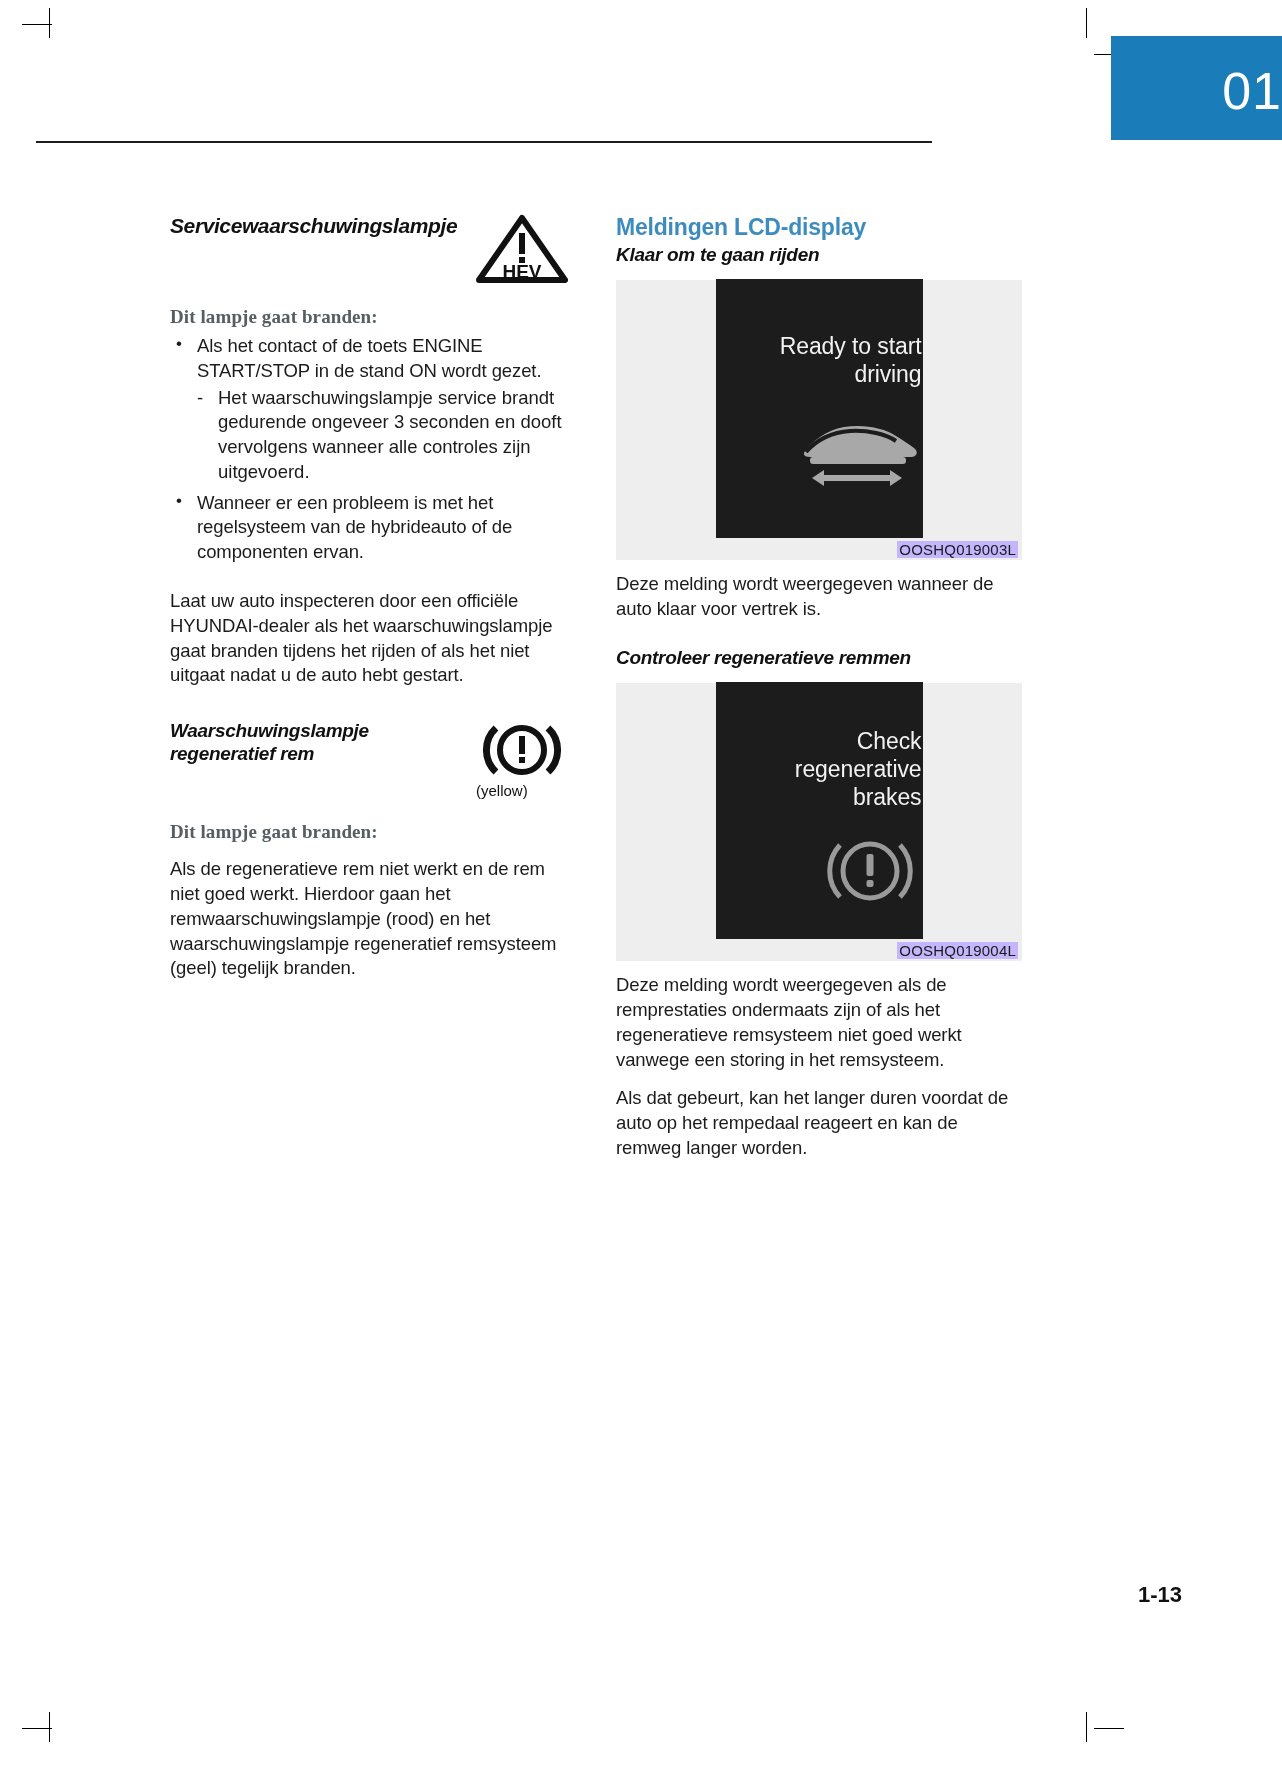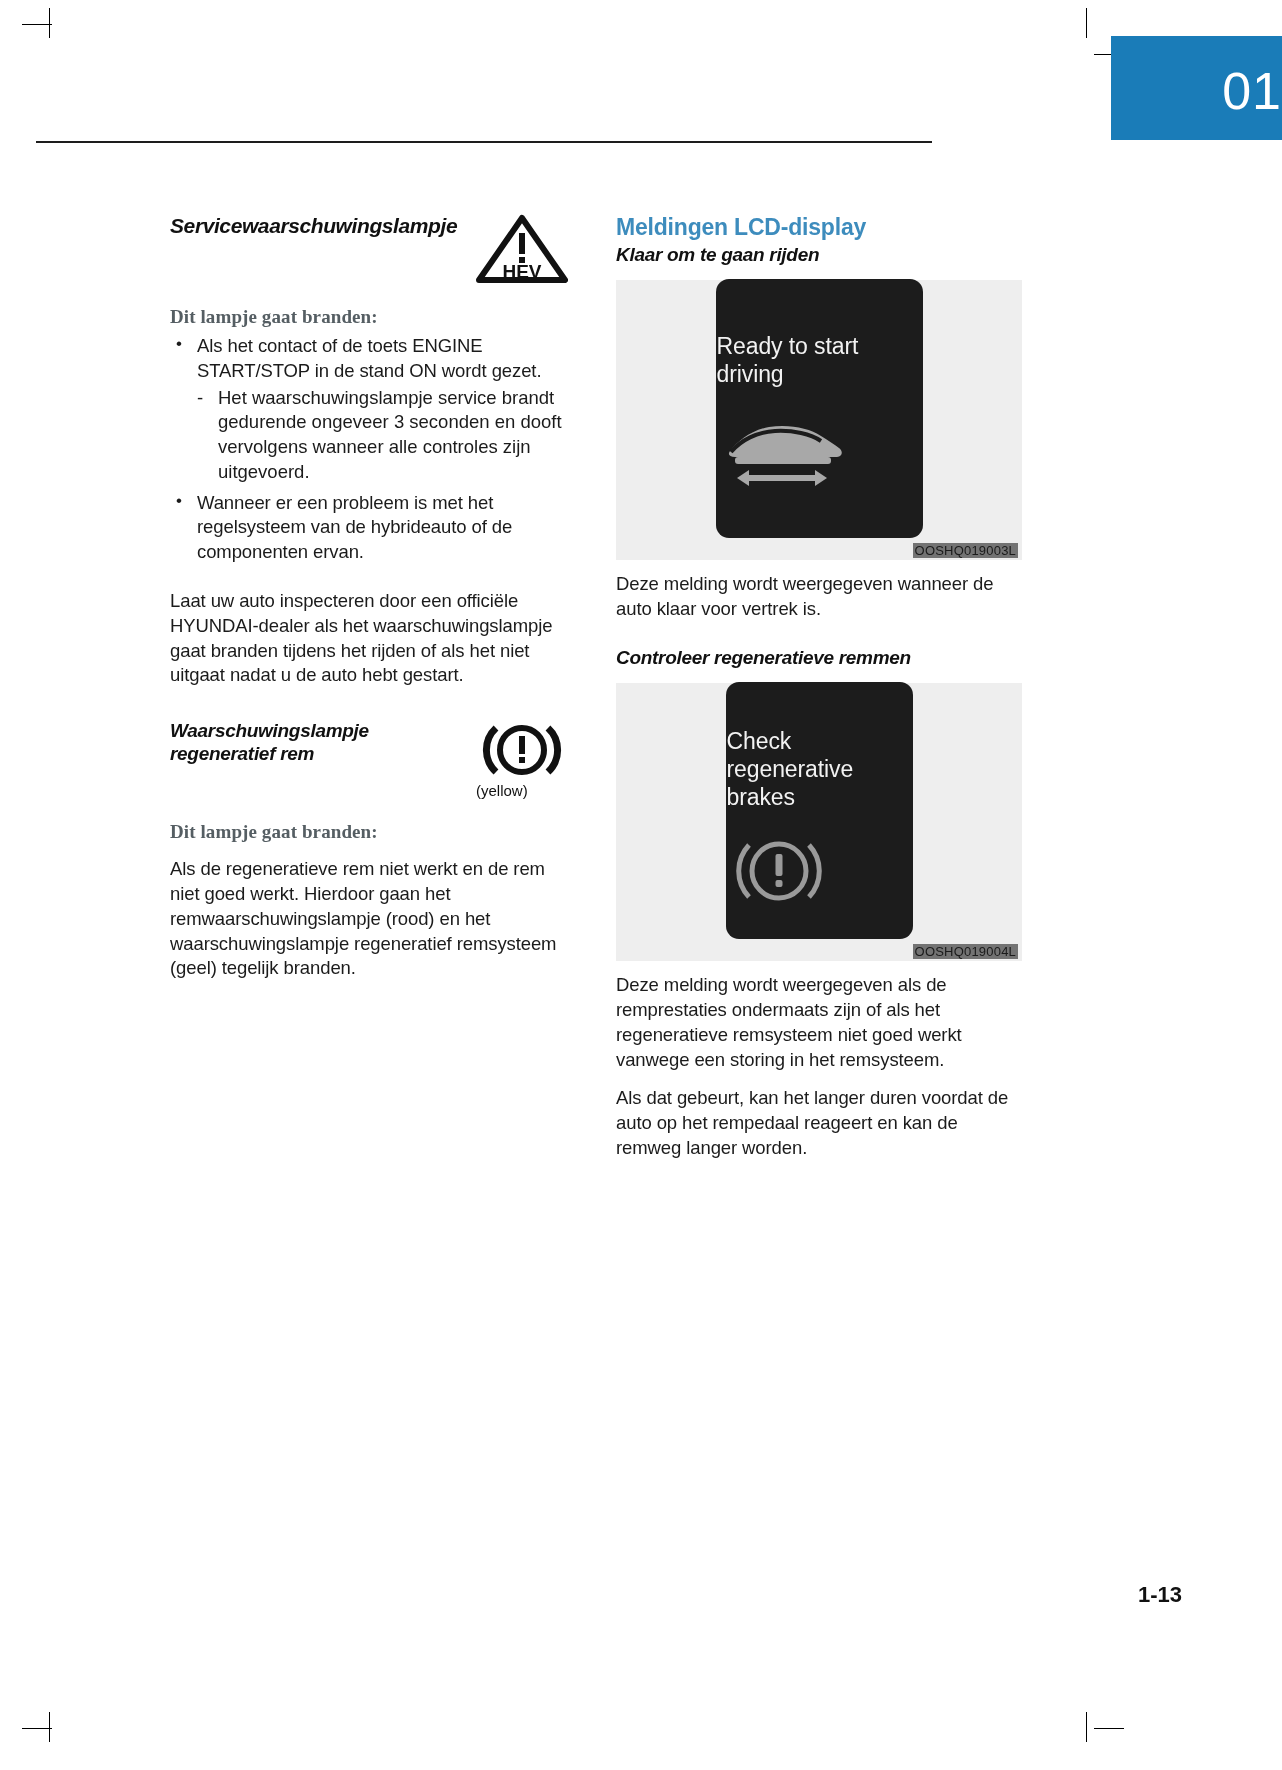--- a/index.html
+++ b/index.html
@@ -88,33 +88,33 @@
   .hev-icon { display:block; }
   .brake-icon-wrap { text-align: left; }
   .brake-caption {
     font-size: 15px; color: #111; margin-top: -2px;
     font-family: "Liberation Sans", sans-serif;
   }
 
   
   .figure { width: 406px; background: #eeeeee; position: relative; }
   .figure .lcd {
-    background: #1c1c1c; border-radius: 12px;
+    background: #1c1c1c; border-radius: 0;
     margin: 0 auto; position: relative;
-    display: flex; flex-direction: column; align-items: flex-start;
+    display: flex; flex-direction: column; align-items: flex-end;
     box-shadow: 0 0 0 1px #1c1c1c;
   }
   .lcd-text {
     color: #f2f2f2; font-size: 23px; line-height: 1.22;
     text-align: center; letter-spacing: -0.1px;
   }
   .fig-code {
     position: absolute; right: 4px; bottom: 2px;
-    font-size: 13px; color: #1b1b1b; letter-spacing: 0.2px;
-    background: #737373; padding: 0 2px;
+    font-size: 15px; color: #1b1b1b; letter-spacing: 0.2px;
+    background: #c4b5fd; padding: 0 2px;
   }
 
   
   .page-num {
     position: absolute; right: 100px; bottom: 162px;
     font-size: 22px; font-weight: bold; color: #111;
   }
 </style>
 </head>
 <body>
@@ -209,21 +209,21 @@
       <div class="fig-code">OOSHQ019003L</div>
     </div>
 
     <div style="height:12px;"></div>
     <p class="body">Deze melding wordt weergegeven wanneer de auto klaar voor vertrek is.</p>
 
     <div style="height:26px;"></div>
     <h3 class="sub-title">Controleer regeneratieve remmen</h3>
 
     <div class="figure" style="height:278px; margin-top:13px;">
-      <div class="lcd" style="width:185px; height:255px; margin-top:10px; padding-top:44px;">
+      <div class="lcd" style="width:205px; height:255px; margin-top:10px; padding-top:44px;">
         <div class="lcd-text">Check</div>
         <div class="lcd-text">regenerative</div>
         <div class="lcd-text">brakes</div>
         <svg width="104" height="88" viewBox="0 0 104 88" style="margin-top:16px;" aria-hidden="true">
           <circle cx="52" cy="44" r="27" fill="none" stroke="#9a9a9a" stroke-width="5"></circle>
           <rect x="48.5" y="27" width="7" height="22" rx="2" fill="#9a9a9a"></rect>
           <rect x="48.5" y="53" width="7" height="7" rx="2" fill="#9a9a9a"></rect>
           <path d="M22 18 A 38 38 0 0 0 22 70" fill="none" stroke="#9a9a9a" stroke-width="5"></path>
           <path d="M82 18 A 38 38 0 0 1 82 70" fill="none" stroke="#9a9a9a" stroke-width="5"></path>
         </svg>

